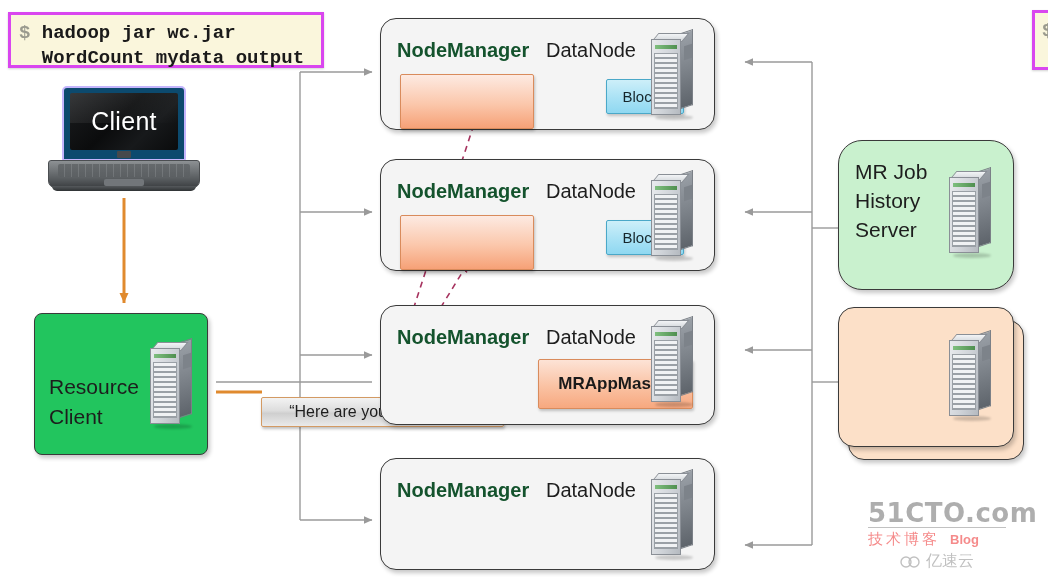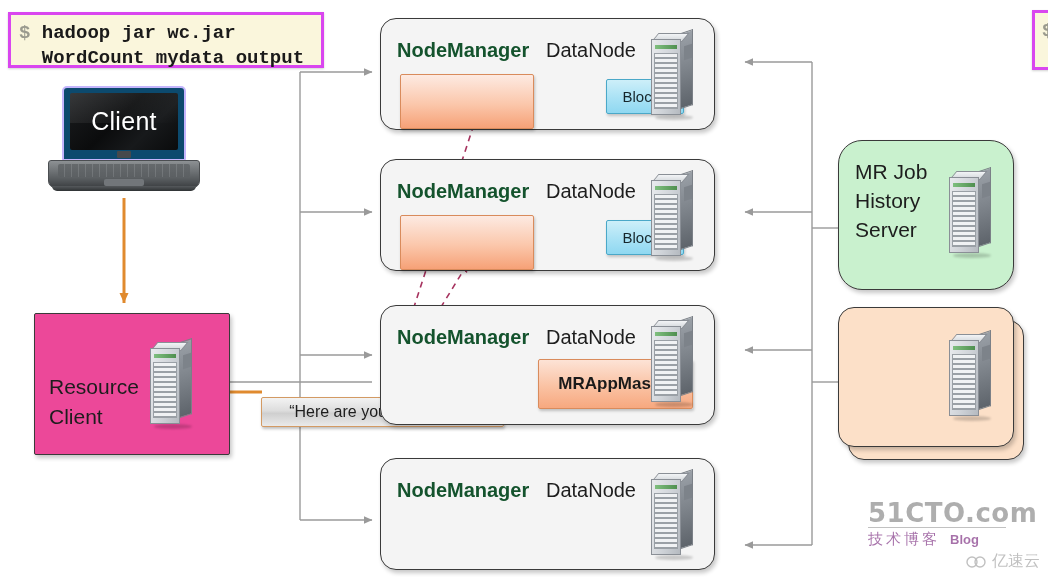--- a/index.html
+++ b/index.html
@@ -179,23 +179,23 @@
   #svc-namenode { background:#fce0c8; }
   #svc-namenode-back {
     position:absolute; border-radius:16px;
     border:1.5px solid #3a3a3a;
     background:#fce0c8;
     box-shadow:2px 3px 4px rgba(0,0,0,.22);
   }
 
   
   #rm-box {
-    position:absolute; left:34px; top:313px; width:196px; height:142px;
-    background:#ec4899;
-    border-radius:2px;
+    position:absolute; left:34px; top:313px; width:174px; height:142px;
+    background:#22c55e;
+    border-radius:8px;
     border:1.5px solid #3a3a3a;
     box-shadow:2px 3px 4px rgba(0,0,0,.22);
   }
   #rm-box .rm-label {
     position:absolute; left:14px; top:58px;
     font-size:21px; line-height:30px; color:#1d1d1d;
   }
 
   
   #callout {
@@ -216,27 +216,27 @@
     position:absolute; left:868px; top:500px; width:172px; height:70px;
     opacity:.62;
   }
   #watermark .wm-main {
     font-size:26px; font-weight:bold; color:#7d7d7d;
     letter-spacing:.5px; line-height:26px;
     font-family:"DejaVu Sans", sans-serif;
   }
   #watermark .wm-rule { height:1px; background:#9c9c9c; margin:1px 0 2px 0; width:138px; }
   #watermark .wm-sub {
-    font-size:15px; color:#701a75; letter-spacing:3px;
+    font-size:15px; color:#ef4444; letter-spacing:3px;
     display:flex; align-items:baseline; gap:10px;
   }
   #watermark .wm-blog { font-size:13px; font-weight:bold; letter-spacing:0; }
   #watermark .wm-cloud {
     margin-top:2px; font-size:16px; color:#9a9a9a;
-    display:flex; align-items:center; gap:4px; padding-left:32px;justify-content:flex-end;
+    display:flex; align-items:center; gap:4px; padding-left:32px;
   }
 </style>
 </head>
 <body>
 
 <svg id="wires" viewBox="0 0 1048 578" xmlns="http://www.w3.org/2000/svg">
   <defs>
     <marker id="arrGray" markerWidth="9" markerHeight="9" refX="8" refY="4.5" orient="auto" markerUnits="userSpaceOnUse">
       <path d="M0,0.8 L8.5,4.5 L0,8.2 Z" fill="#9a9a9a"></path>
     </marker>

